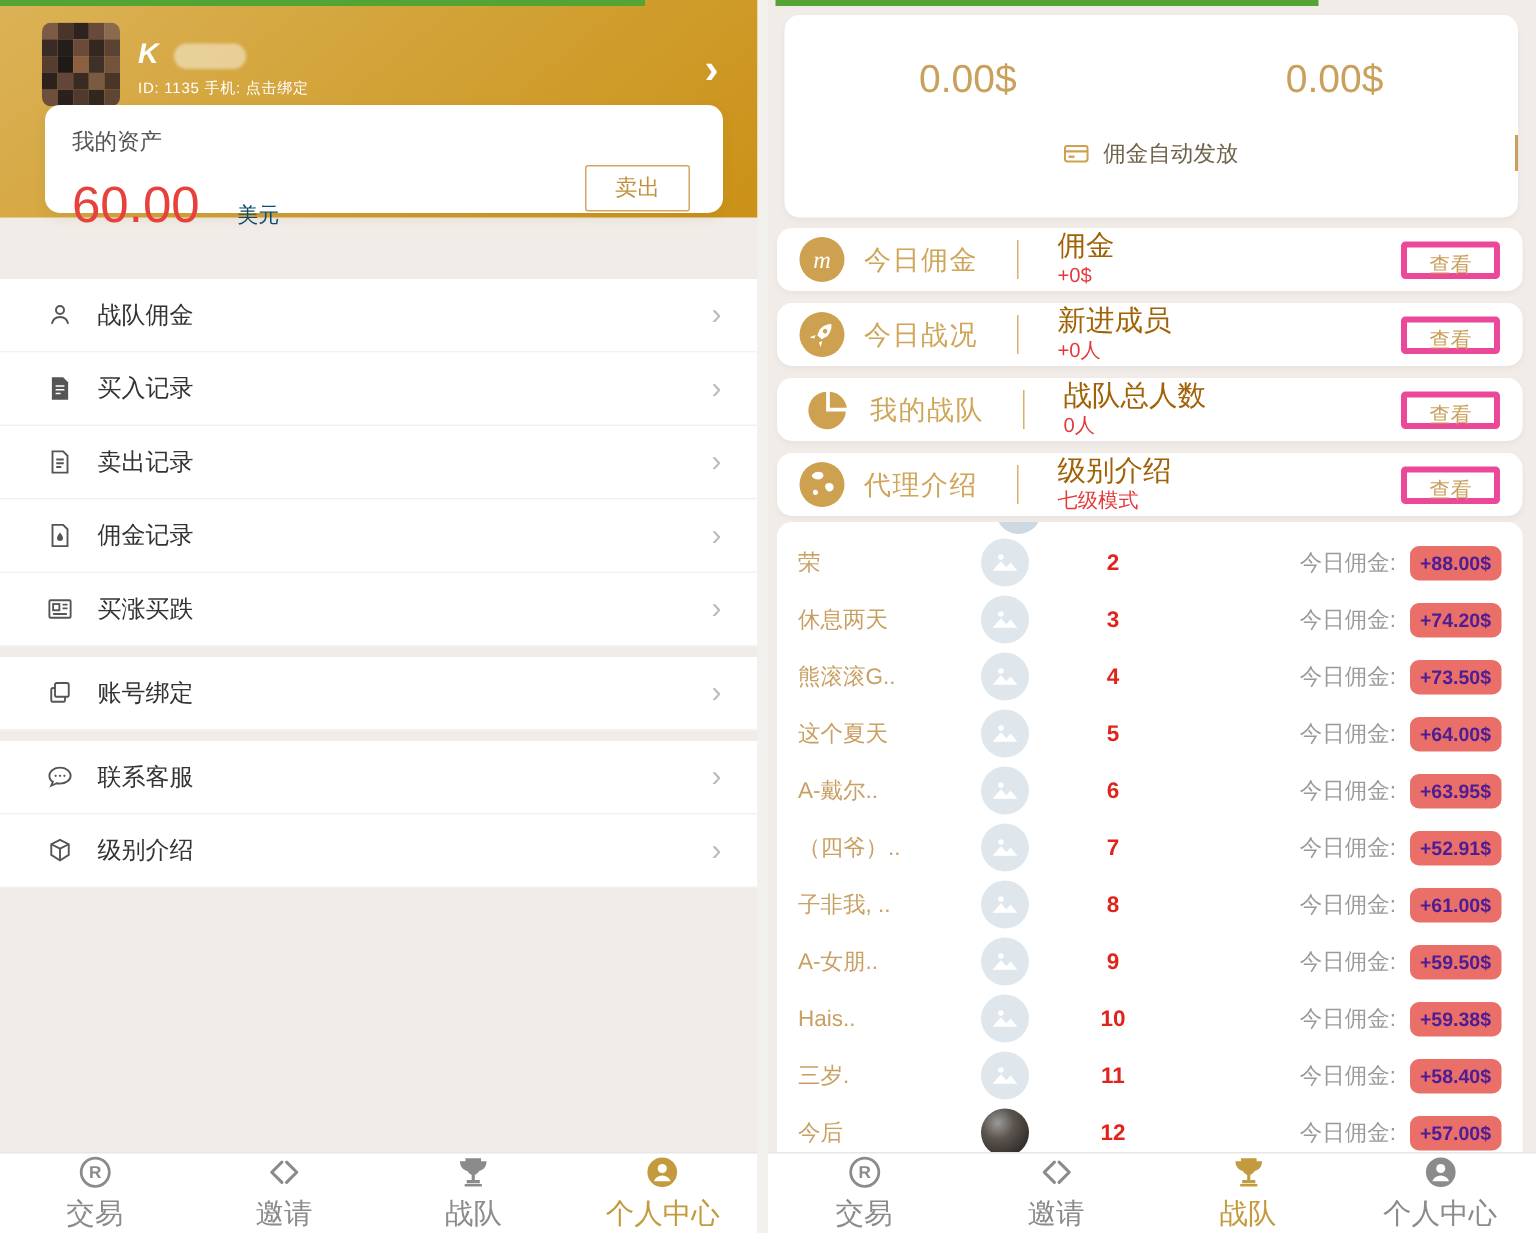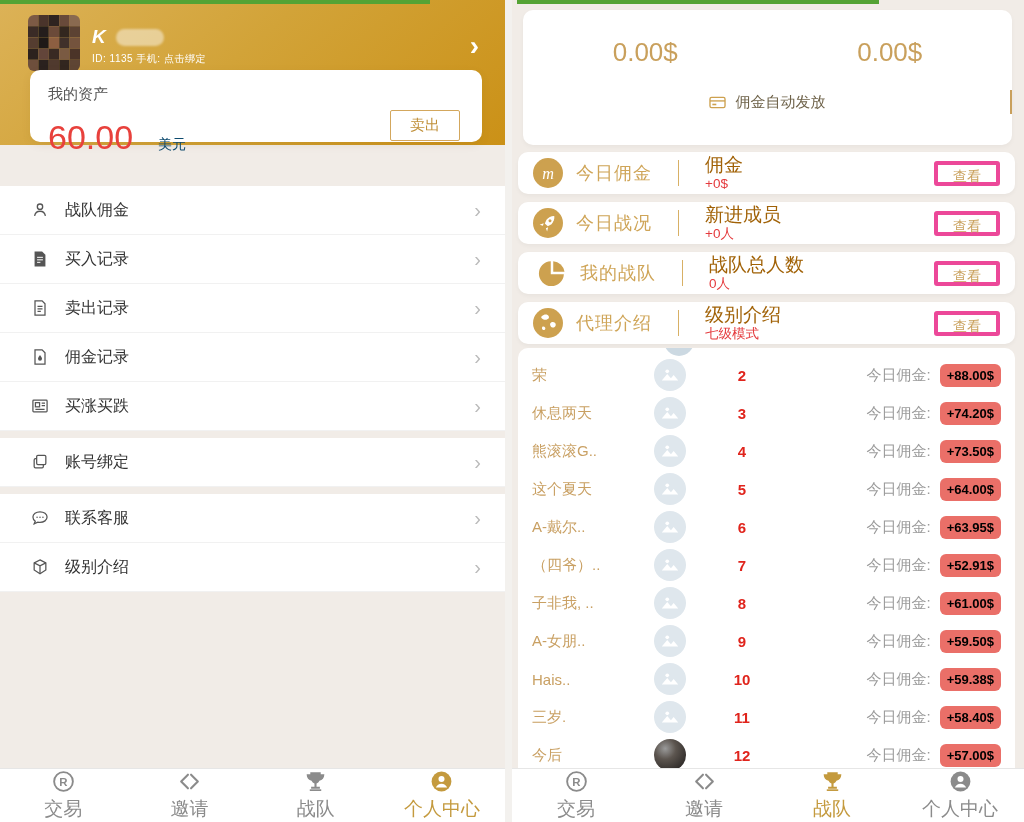--- a/index.html
+++ b/index.html
@@ -70,21 +70,21 @@
   .partial-avatar { position:absolute; top:-22px; left:146px; width:30px; height:30px; border-radius:50%; background:#ccd9e2; }
   .rows { padding-top:8px; }
   .b-row { height:38px; display:flex; align-items:center; padding:0 14px; }
   .row-name { flex:0 0 122px; color:#c9a063; font-size:15px; white-space:nowrap; overflow:hidden; }
   .row-avatar { width:32px; height:32px; border-radius:50%; background:#dfe7ed; display:flex; align-items:center; justify-content:center; flex:0 0 32px; overflow:hidden; }
   .row-avatar svg { width:22px; height:22px; display:block; }
   .row-avatar.photo { background:radial-gradient(circle at 35% 30%, #9a9a9a 0%, #5c554f 35%, #2e2a28 80%); }
   .row-rank { flex:0 0 112px; text-align:center; color:#e0241c; font-weight:bold; font-size:15px; }
   .row-spacer { flex:1; }
   .row-label { color:#9a9a9a; font-size:15px; }
-  .row-badge { margin-left:9px; background:#ea6f68; color:#000000; font-size:13px; font-weight:bold; padding:4px 7px; border-radius:6px; min-width:52px; }
+  .row-badge { margin-left:9px; background:#ea6f68; color:#4c1d95; font-size:13px; font-weight:bold; padding:4px 7px; border-radius:6px; min-width:52px; }
 </style>
 </head>
 <body>
 
 <div class="panel left">
   <div class="green-bar" style="left:0;width:430px;"></div>
 
   <div class="l-header">
     <div class="avatar-box">
       <svg viewBox="0 0 25 25" width="52" height="56" preserveAspectRatio="none">

